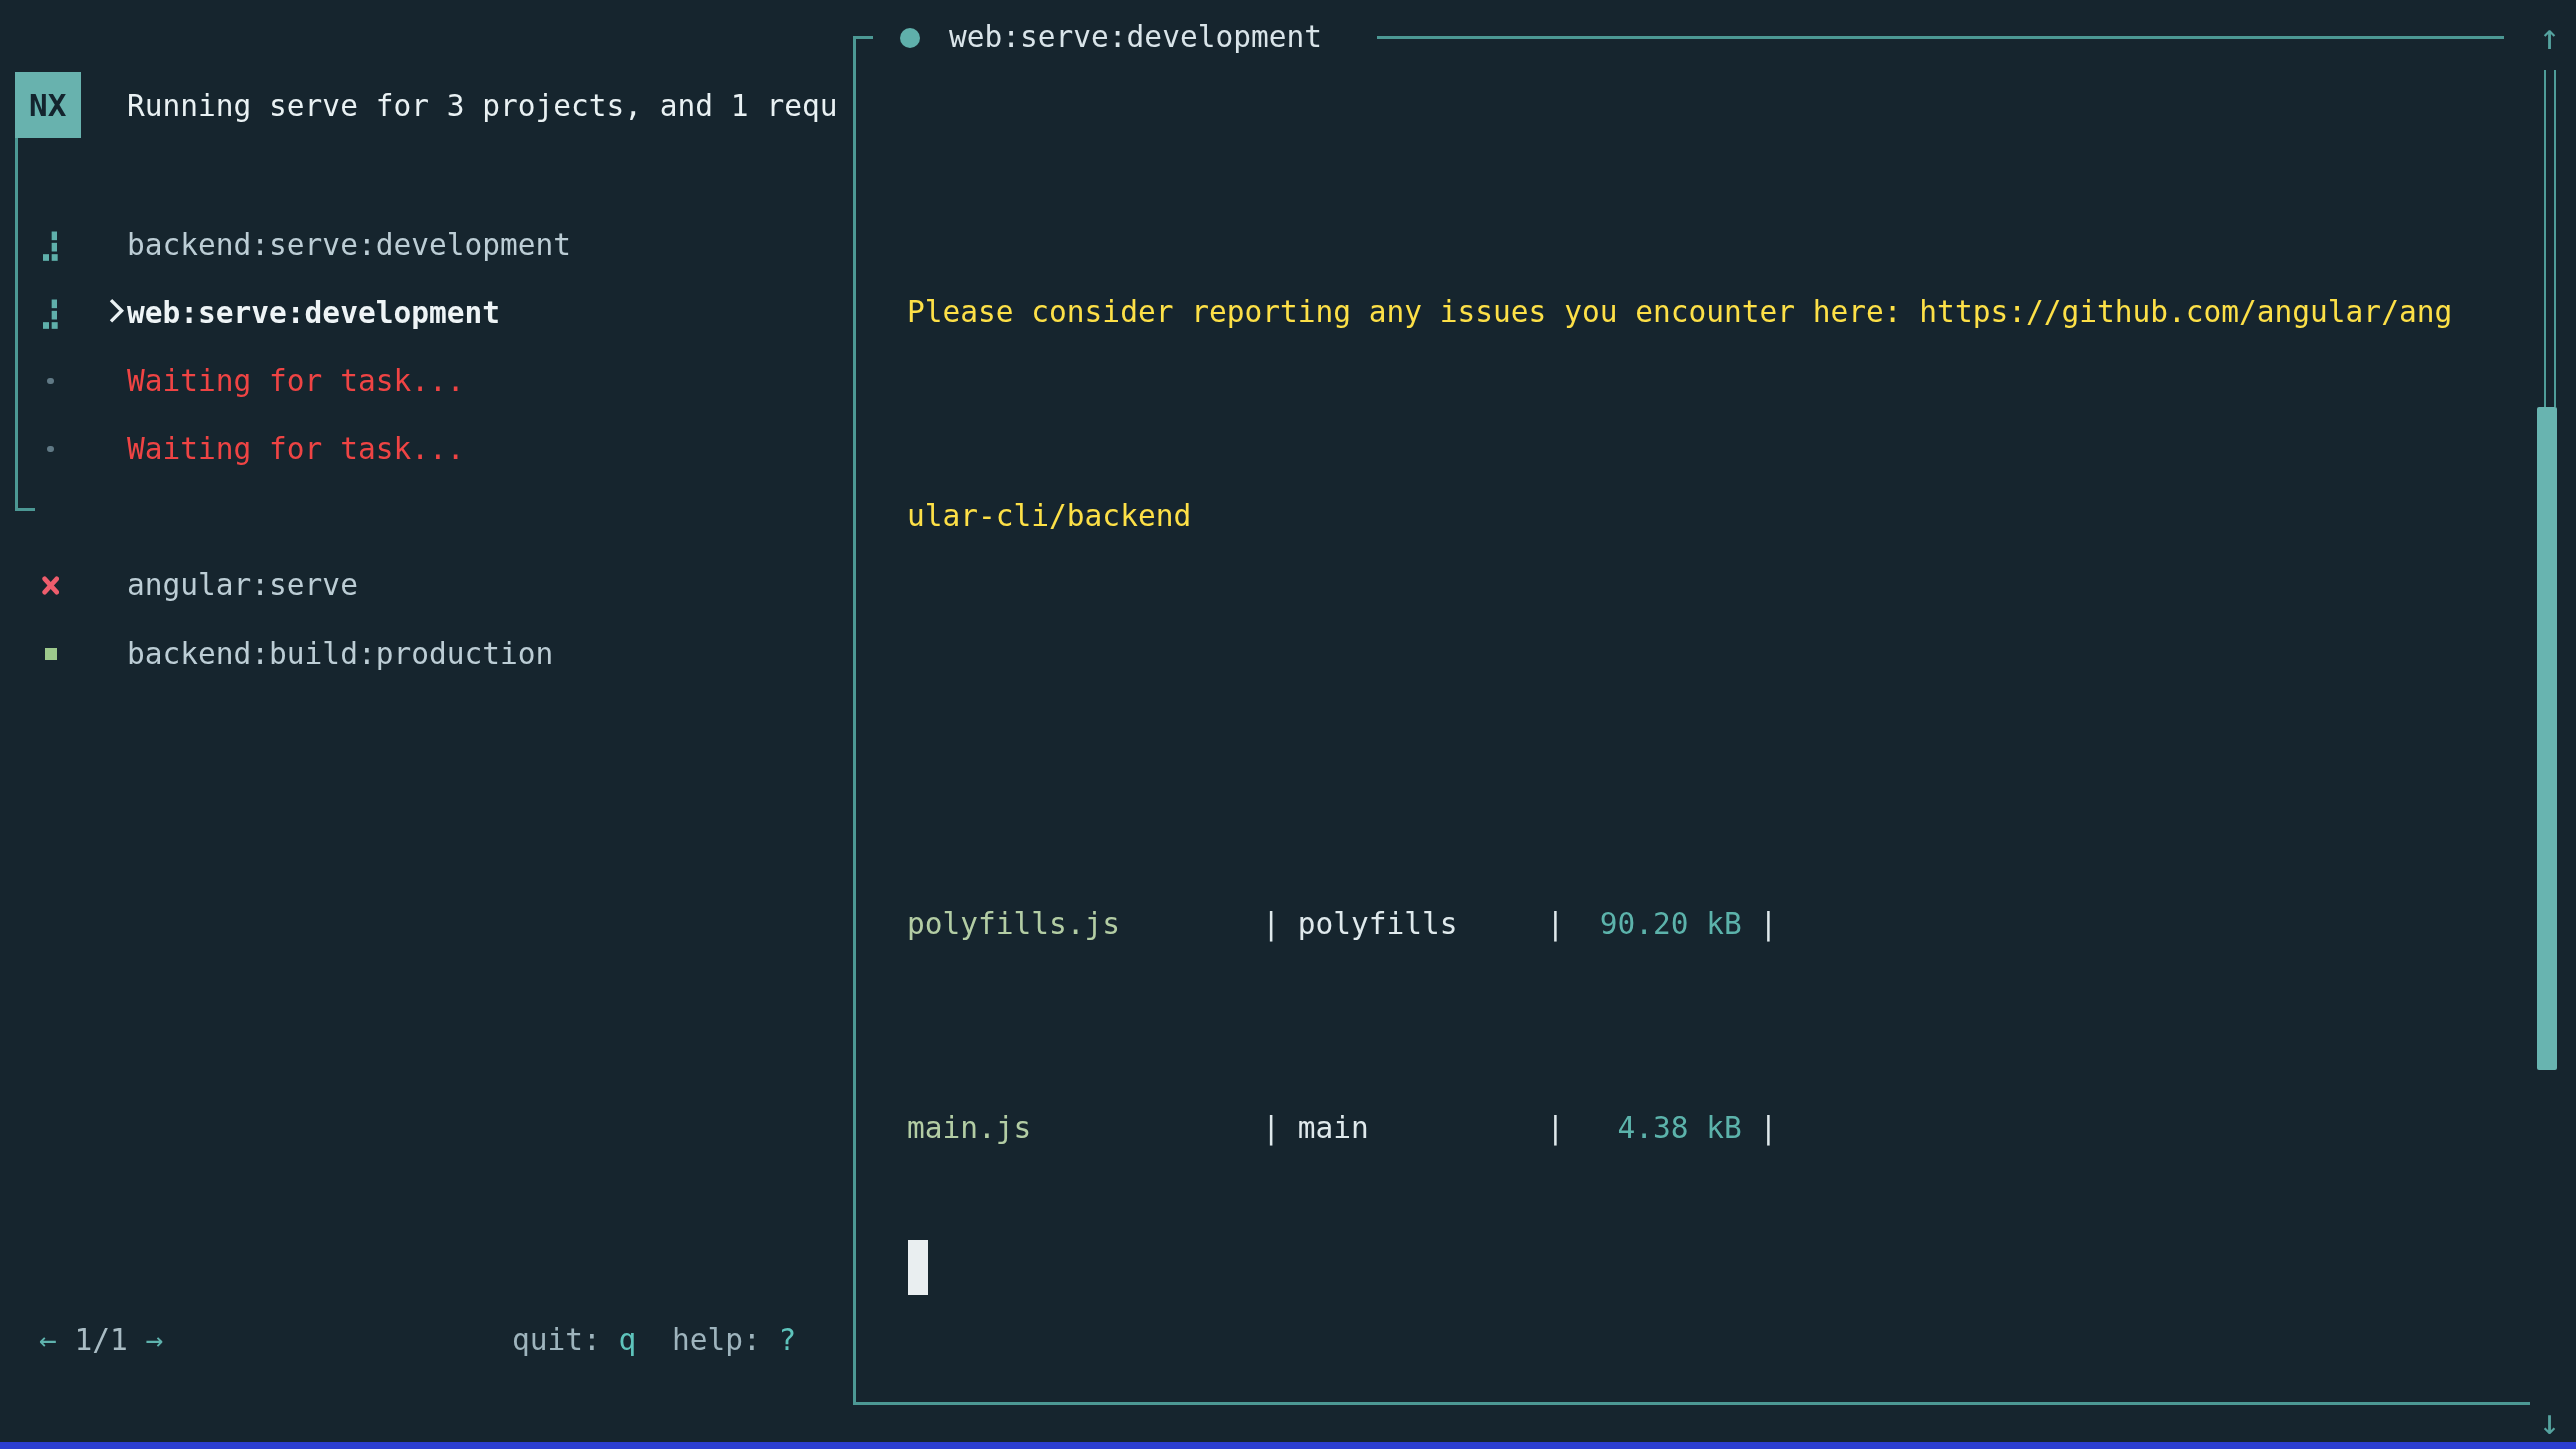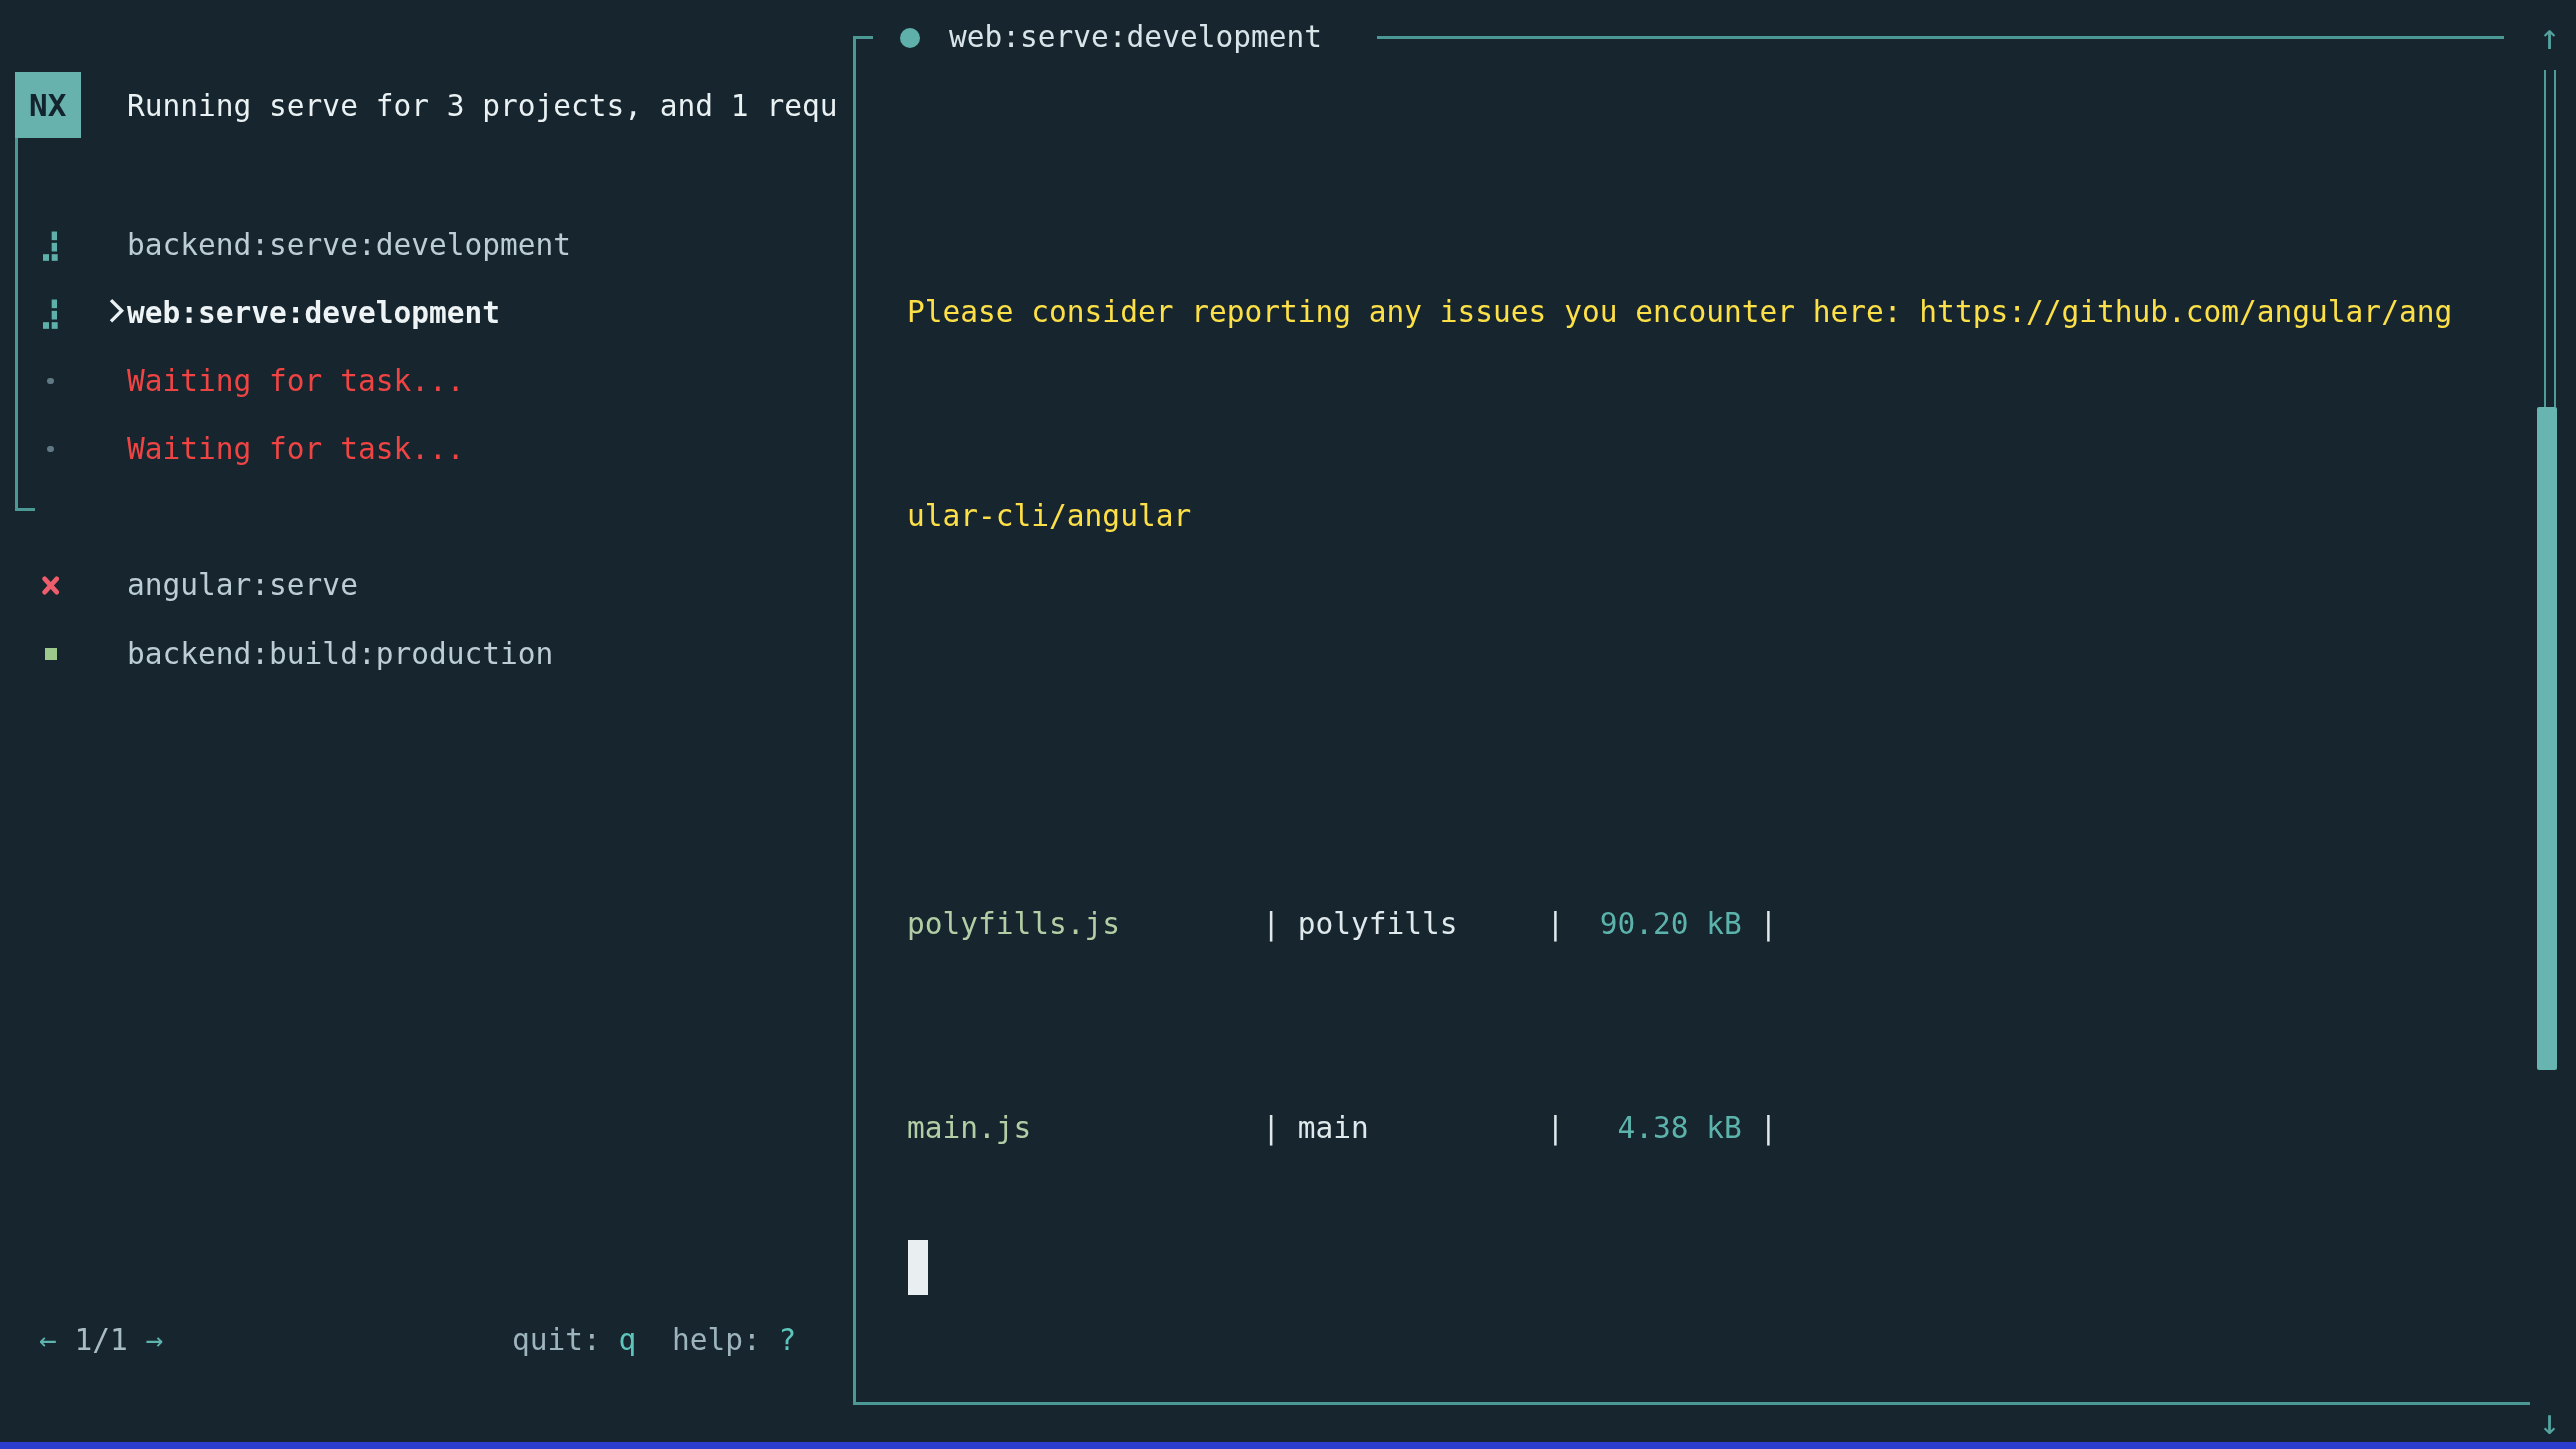--- a/index.html
+++ b/index.html
@@ -128,21 +128,21 @@
 
   <div class="abs pb-left"></div>
   <div class="abs pb-top1"></div>
   <div class="abs pb-top2"></div>
   <div class="abs pb-bottom"></div>
   <div class="abs status-dot"></div>
   <div class="abs panel-title mono">web:serve:development</div>
 
   <div class="abs output mono">
     <div class="line"><span class="seg-yellow">Please consider reporting any issues you encounter here: </span><span class="seg-yellow">https://github.com/angular/ang</span></div>
-    <div class="line"><span class="seg-yellow">ular-cli/angular</span></div>
+    <div class="line"><span class="seg-yellow">ular-cli/backend</span></div>
     <div class="line"></div>
     <div class="line"><span class="seg-green">polyfills.js</span><span class="seg-white">        | polyfills     |</span><span class="seg-teal">  90.20 kB</span><span class="seg-white"> |</span></div>
     <div class="line"><span class="seg-green">main.js</span><span class="seg-white">             | main          |</span><span class="seg-teal">   4.38 kB</span><span class="seg-white"> |</span></div>
     
     
     
     
     
     
     

